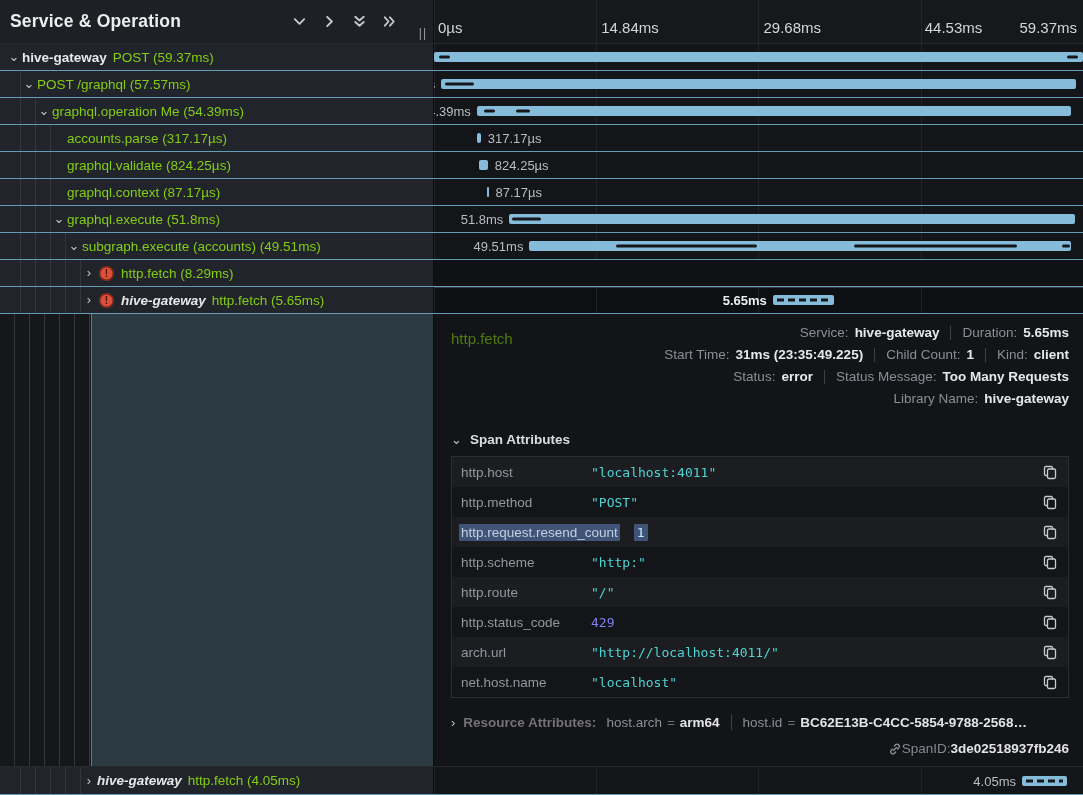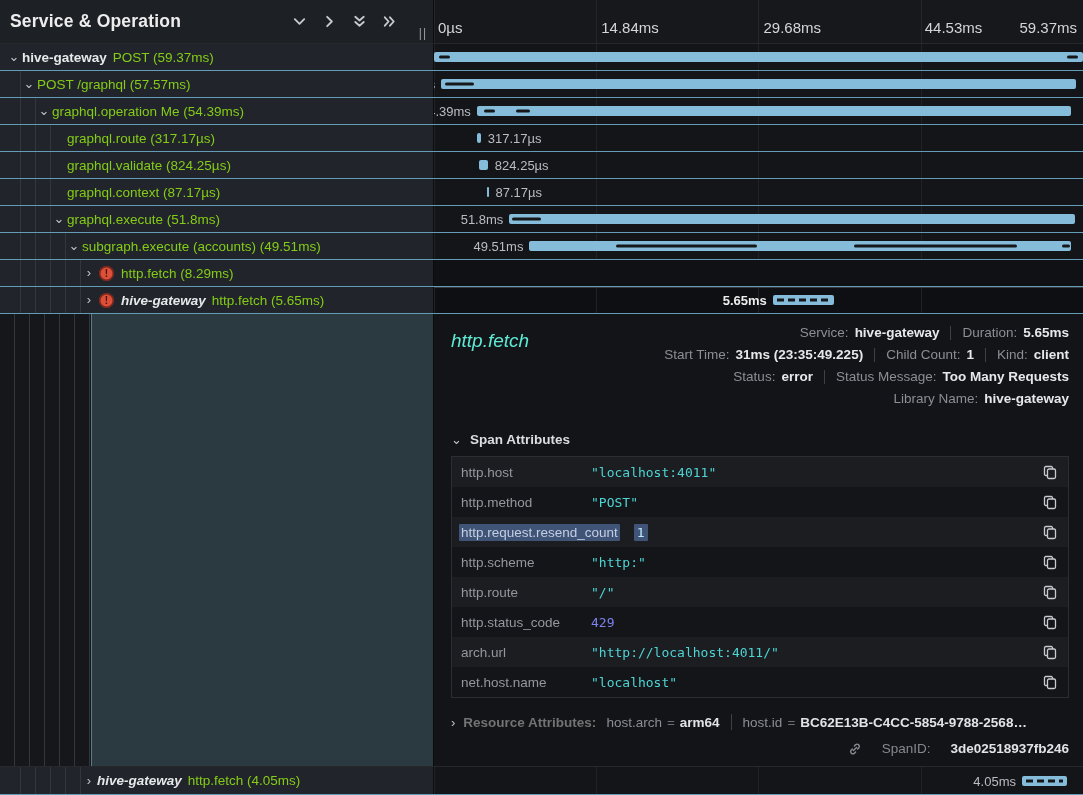--- a/index.html
+++ b/index.html
@@ -45,21 +45,21 @@
   .bar-label.right{padding-left:7px;}
   .bar-label.bold{color:#eceded;font-weight:700;}
 
   
   .dwrap{display:flex;height:453px;border-bottom:1px solid #26282c;}
   .dl{width:434px;min-width:434px;background:#15171b;border-right:1px solid #0b0c0e;display:flex;}
   .dl-guides{width:91px;background:repeating-linear-gradient(90deg,transparent 0,transparent 14px,#33363b 14px,#33363b 15px);}
   .dl-block{flex:1;background:#2b3941;border-left:1px solid rgba(125,182,208,.55);}
   .dp{flex:1;background:#131418;padding:8px 14px 0 17px;overflow:hidden;}
   .dp-head{display:flex;justify-content:space-between;}
-  .dp-title{font-size:19px;color:#5eead4;padding-top:8px;font-style:italic;}
+  .dp-title{font-size:15px;color:#4d7c0f;padding-top:8px;}
   .dp-meta{display:flex;flex-direction:column;align-items:flex-end;font-size:13.5px;line-height:22px;}
   .mline{display:flex;align-items:center;}
   .mlab{color:#8b8e94;margin-right:6px;white-space:nowrap;}
   .mval{color:#e7e8ea;font-weight:700;white-space:nowrap;}
   .mdiv{width:1px;height:14px;background:#3e4046;margin:0 11px;}
   .sec-head{display:flex;align-items:center;gap:8px;font-weight:700;color:#dcdde0;font-size:13.5px;margin:22px 0 9px 0;cursor:pointer;}
   .chev{color:#c3c6cc;font-weight:400;font-size:13px;}
   .attr-table{border:1px solid #2a2d32;}
   .arow{display:flex;align-items:center;height:30px;padding:0 9px;font-size:13.5px;}
   .arow:nth-child(odd){background:#1b1d21;}
@@ -68,21 +68,21 @@
   .k .hl{background:#405478;color:#c3cfe3;border-radius:1px;padding:1px 2px;margin:-1px -2px;}
   .v{font-family:"DejaVu Sans Mono", monospace;font-size:13px;white-space:nowrap;}
   .v.str{color:#4fd4d4;}
   .v.num{color:#7d82f0;}
   .v .hl{background:#405478;color:#bfe9ff;padding:1px 3px;border-radius:1px;}
   .copy{margin-left:auto;background:none;border:none;padding:2px;cursor:pointer;display:flex;align-items:center;}
   .res-row{display:flex;align-items:center;margin-top:16px;font-size:13.5px;white-space:nowrap;overflow:hidden;}
   .res-head{font-weight:700;color:#737373;margin:0 10px 0 8px;}
   .rkey{color:#8b8e94;} .req{color:#6c6f74;margin:0 5px;} .rval{color:#e2e3e6;font-weight:700;}
   .rdiv{width:1px;height:16px;background:#3e4046;margin:0 11px;flex:none;}
-  .sid-row{display:flex;justify-content:flex-end;align-items:center;gap:20px;margin-top:11px;font-size:13.5px;text-align:center;}
+  .sid-row{display:flex;justify-content:flex-end;align-items:center;gap:0;margin-top:11px;font-size:13.5px;text-align:center;}
   .sid-lab{color:#85888e;} .sid-val{color:#e2e3e6;font-weight:700;}
 
   
 </style>
 </head>
 <body>
 
 <div id="app">
 
   <div class="hdr">
@@ -156,21 +156,21 @@
           <i class="seg" style="left: 6.6%; width: 2.4%;"></i>
         </div>
         <span class="bar-label left" style="right: 93.4%;">54.39ms</span>
       </div>
   </div>
 
   <div class="row">
     <div class="tc">
         <span class="guides" style="width:45px"></span>
       <span class="exp"></span>
-      <span class="op">graphql.route (317.17µs)</span>
+      <span class="op">accounts.parse (317.17µs)</span>
       </div>
     <div class="tl">
         <div class="bar" style="left: 6.6%; width: 0.6%;"></div>
         <span class="bar-label right" style="left: 7.2%;">317.17µs</span>
       </div>
   </div>
 
   <div class="row">
     <div class="tc">
         <span class="guides" style="width:45px"></span>

